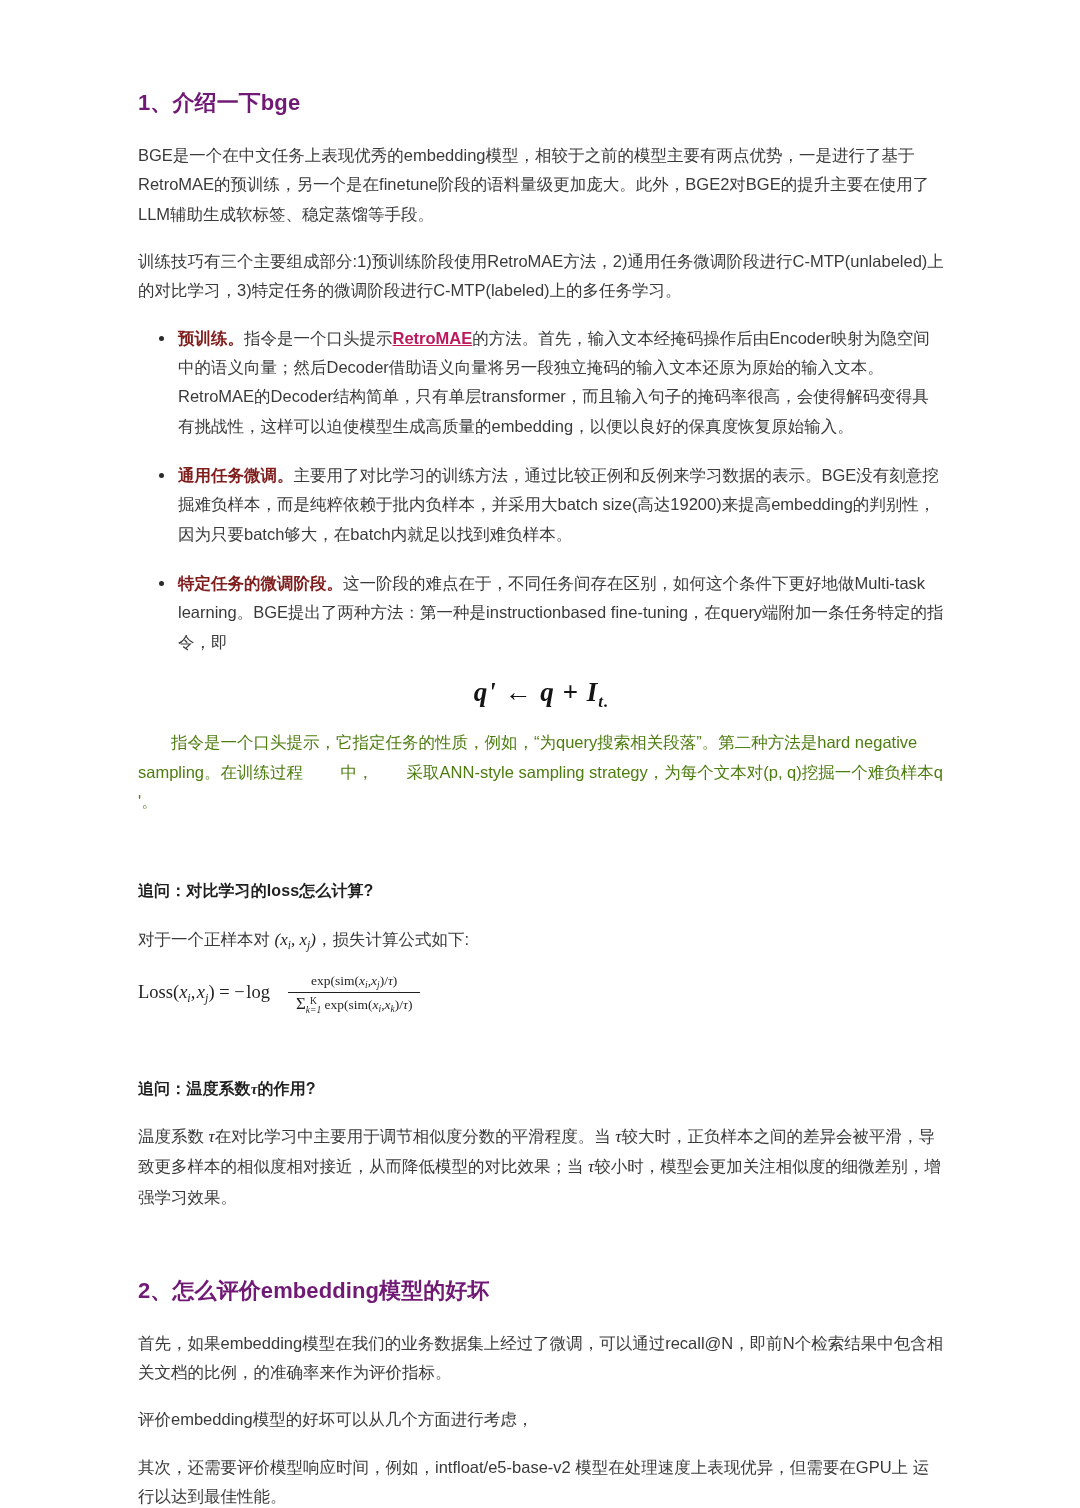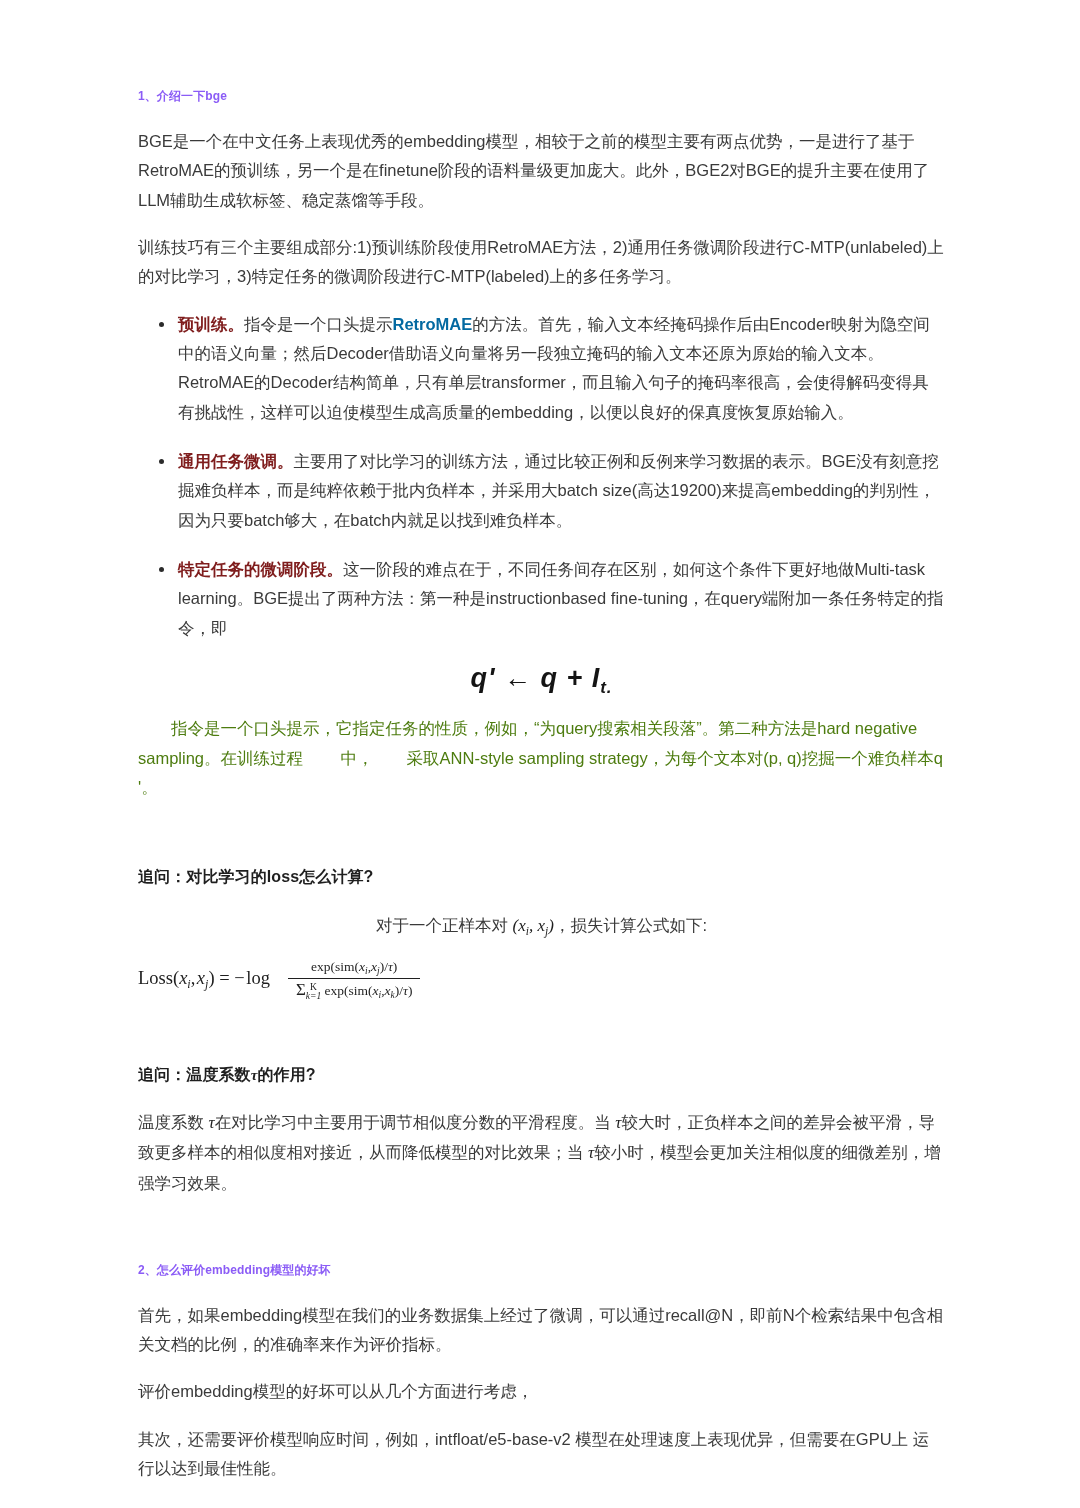--- a/index.html
+++ b/index.html
@@ -19,23 +19,23 @@
   .page {
     box-sizing: border-box;
     width: 1080px;
     min-height: 1508px;
     padding: 88px 135px 40px 138px;
     background: #ffffff;
   }
 
   
   h2.section-heading {
-    font-size: 12px;
-    font-weight: 700;
-    color: #8b5cf6;
+    font-size: 22px;
+    font-weight: 700;
+    color: #701a75;
     margin: 0 0 22px 0;
     letter-spacing: 0.1px;
     line-height: 1.4;
   }
   h3.follow-heading {
     font-size: 16px;
     font-weight: 700;
     color: #1f1f1f;
     margin: 0 0 22px 0;
     letter-spacing: 0.1px;
@@ -74,30 +74,30 @@
     top: 12px;
     width: 5px;
     height: 5px;
     border-radius: 50%;
     background: #2b2b2b;
   }
   .bullet-lead {
     font-weight: 700;
     color: #7f1d1d;
   }
-  .inline-bold { font-weight: 700; color: #0369a1; }
+  .inline-bold { font-weight: 700; color: #be185d; text-decoration: underline; }
 
   
   .formula-image {
     text-align: center;
     margin: 10px 0 16px 0;
   }
   .formula-image .glyph {
     display: inline-block;
-    font-family: Liberation Sans, sans-serif;
+    font-family: Liberation Serif, serif;
     font-style: italic;
     font-weight: 700;
     font-size: 27px;
     color: #141414;
     letter-spacing: 1px;
   }
   .formula-image .sub {
     font-size: 17px;
     vertical-align: -6px;
     font-style: italic;
@@ -212,21 +212,21 @@
   <div class="formula-image">
     <span class="glyph"><span>q'</span>&nbsp;<span>←</span>&nbsp;<span>q + I</span><span class="sub">t.</span></span>
   </div>
 
   <p class="after-formula">　　指令是一个口头提示，它指定任务的性质，例如，“为query搜索相关段落”。第二种方法是hard negative sampling。在训练过程　　 中，　　采取ANN-style sampling strategy，为每个文本对(p, q)挖掘一个难负样本q '。</p>
 
   <div class="spacer-lg"></div>
 
   <h3 class="follow-heading">追问：对比学习的loss怎么计算?</h3>
 
-  <p class="body-text" style="text-align:center;"><span>对于一个正样本对 </span><span class="math-inline">(<span class="ital">x</span><span class="sub">i</span>, <span class="ital">x</span><span class="sub">j</span>)</span><span>，损失计算公式如下:</span></p>
+  <p class="body-text" style=""><span>对于一个正样本对 </span><span class="math-inline">(<span class="ital">x</span><span class="sub">i</span>, <span class="ital">x</span><span class="sub">j</span>)</span><span>，损失计算公式如下:</span></p>
 
   <div class="math-block">
     <span class="lhs">Loss(<span class="ital">x</span><span class="sub">i</span>, <span class="ital">x</span><span class="sub">j</span>) = − log</span>
     <span class="frac">
       <span class="num">exp(sim(<span class="ital">x</span><span class="sub">i</span>,<span class="ital">x</span><span class="sub">j</span>)/<span class="ital">τ</span>)</span>
       <span class="bar"></span>
       <span class="den"><span class="sigma">Σ</span><span class="sigma-limits">
             <span class="sup">K</span>
             <span class="sub">k=1</span>
           </span> exp(sim(<span class="ital">x</span><span class="sub">i</span>,<span class="ital">x</span><span class="sub">k</span>)/<span class="ital">τ</span>)</span>

